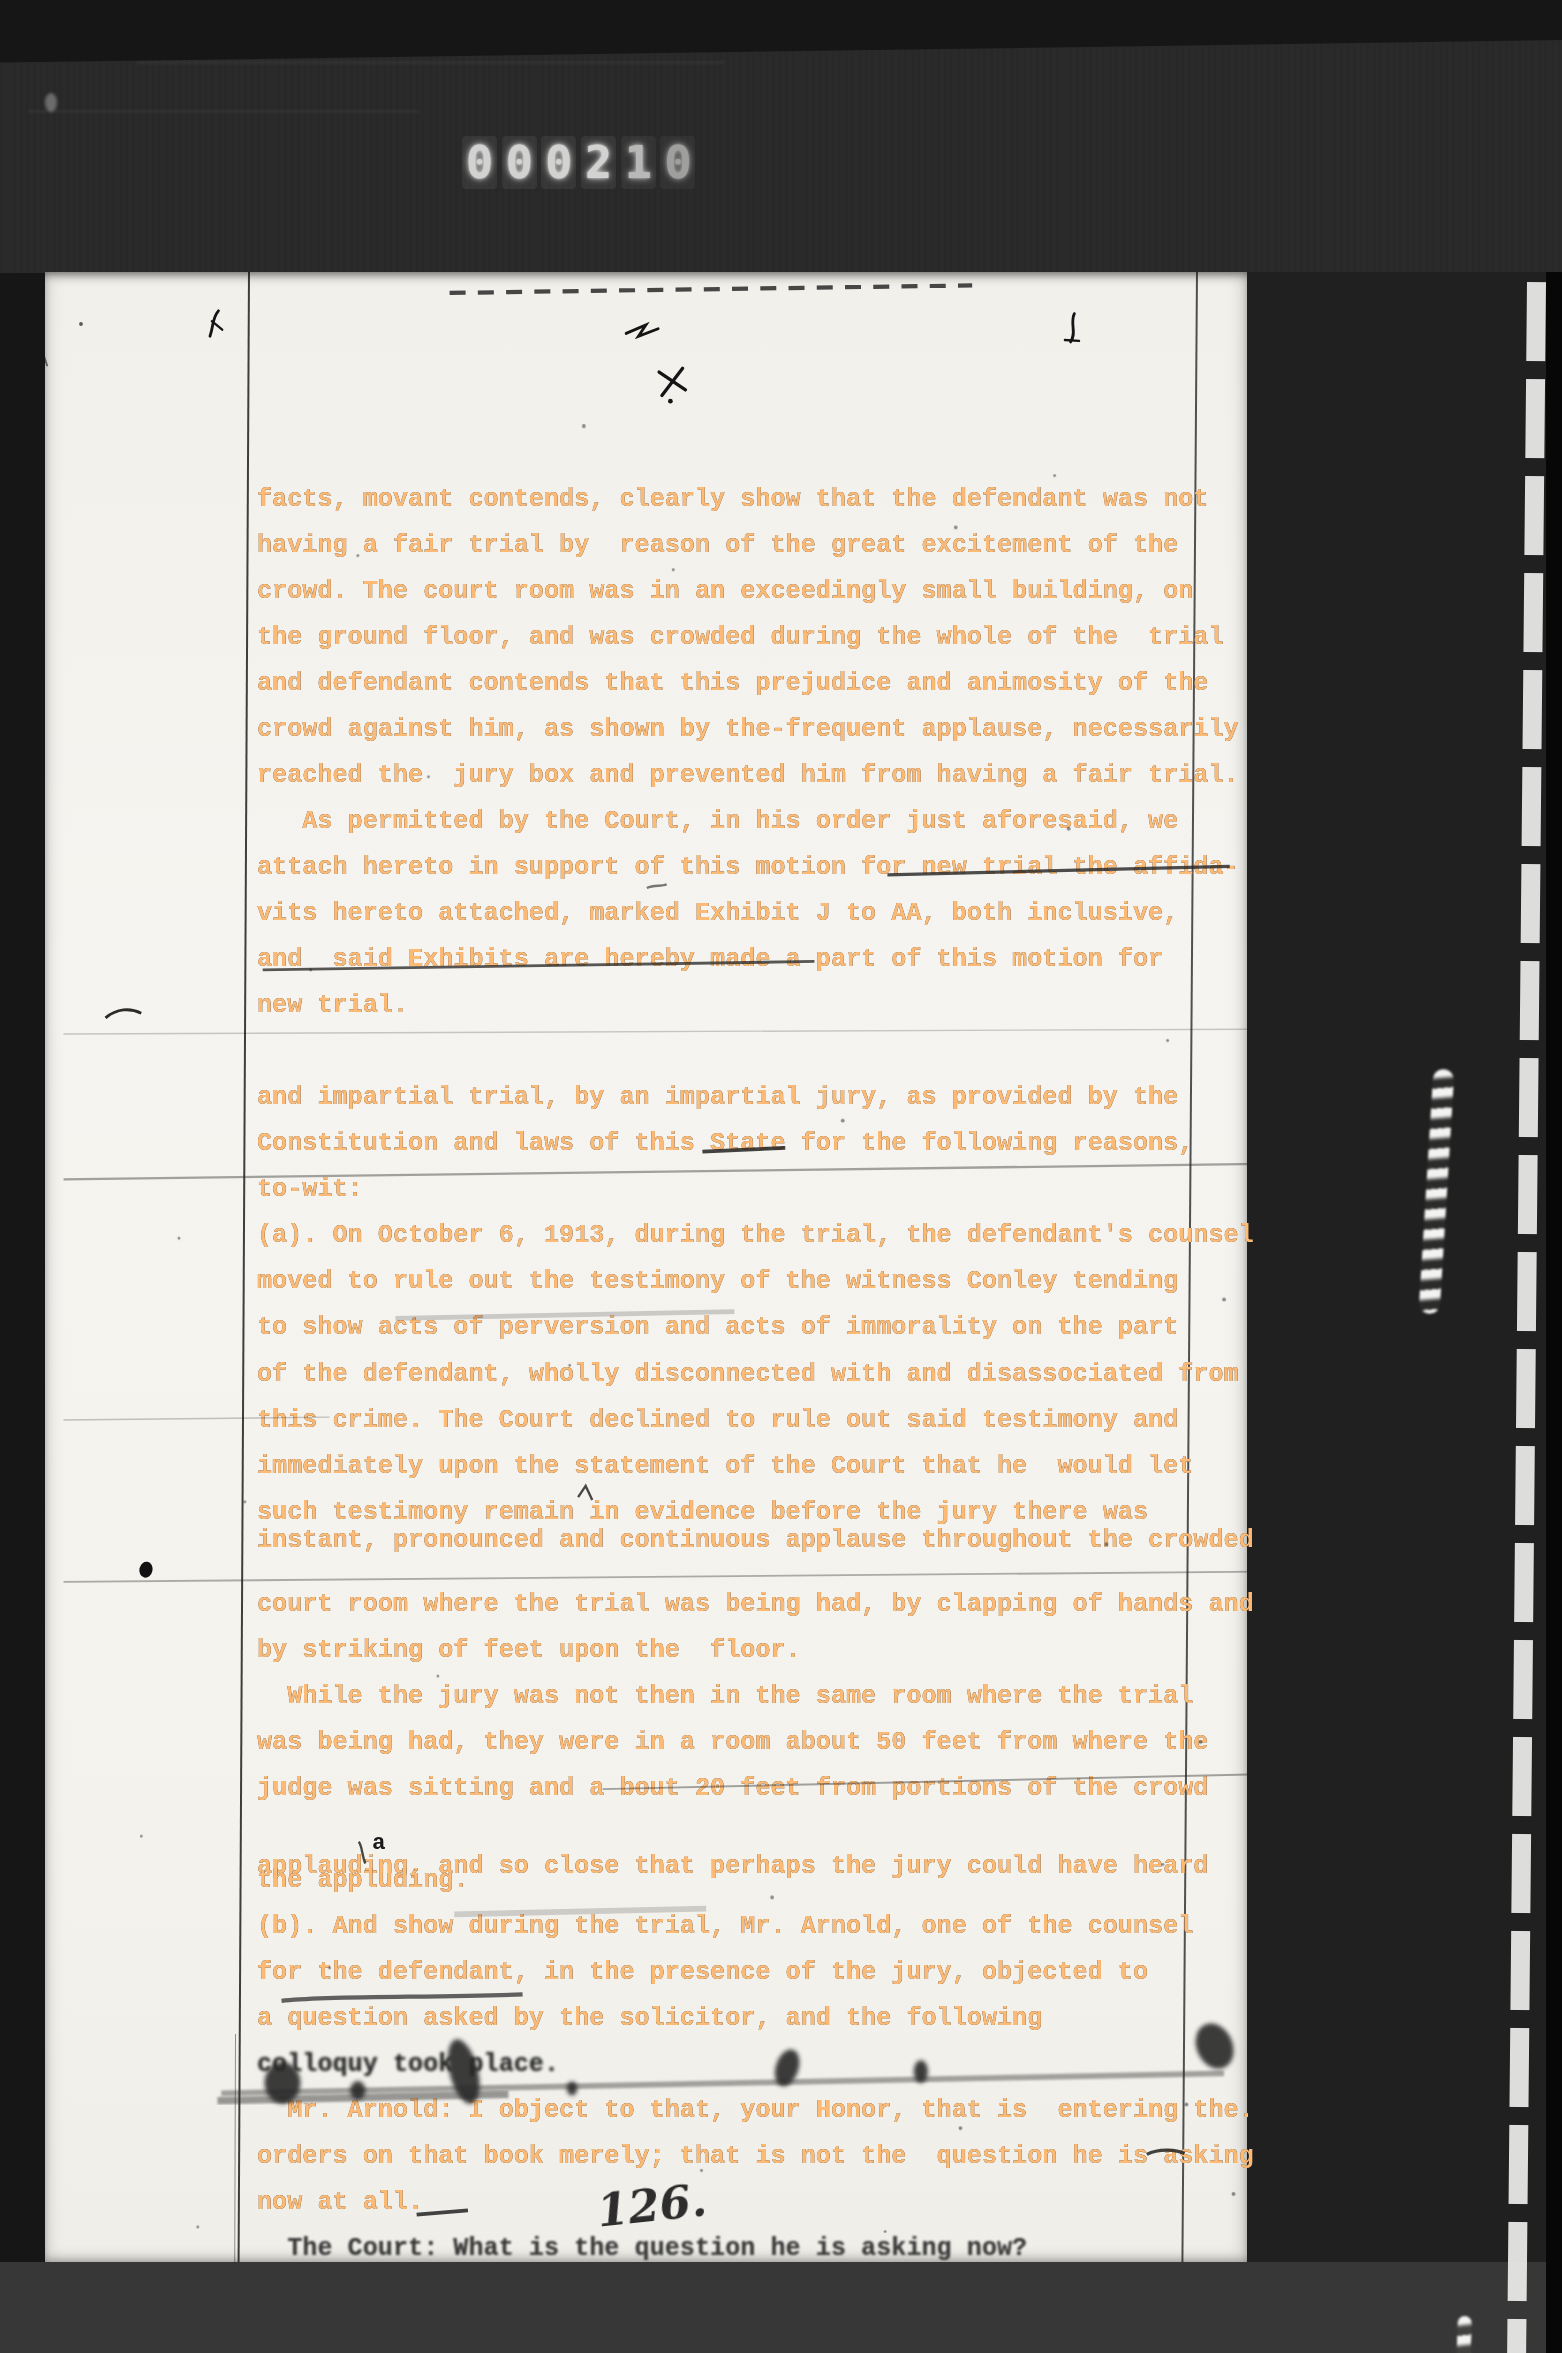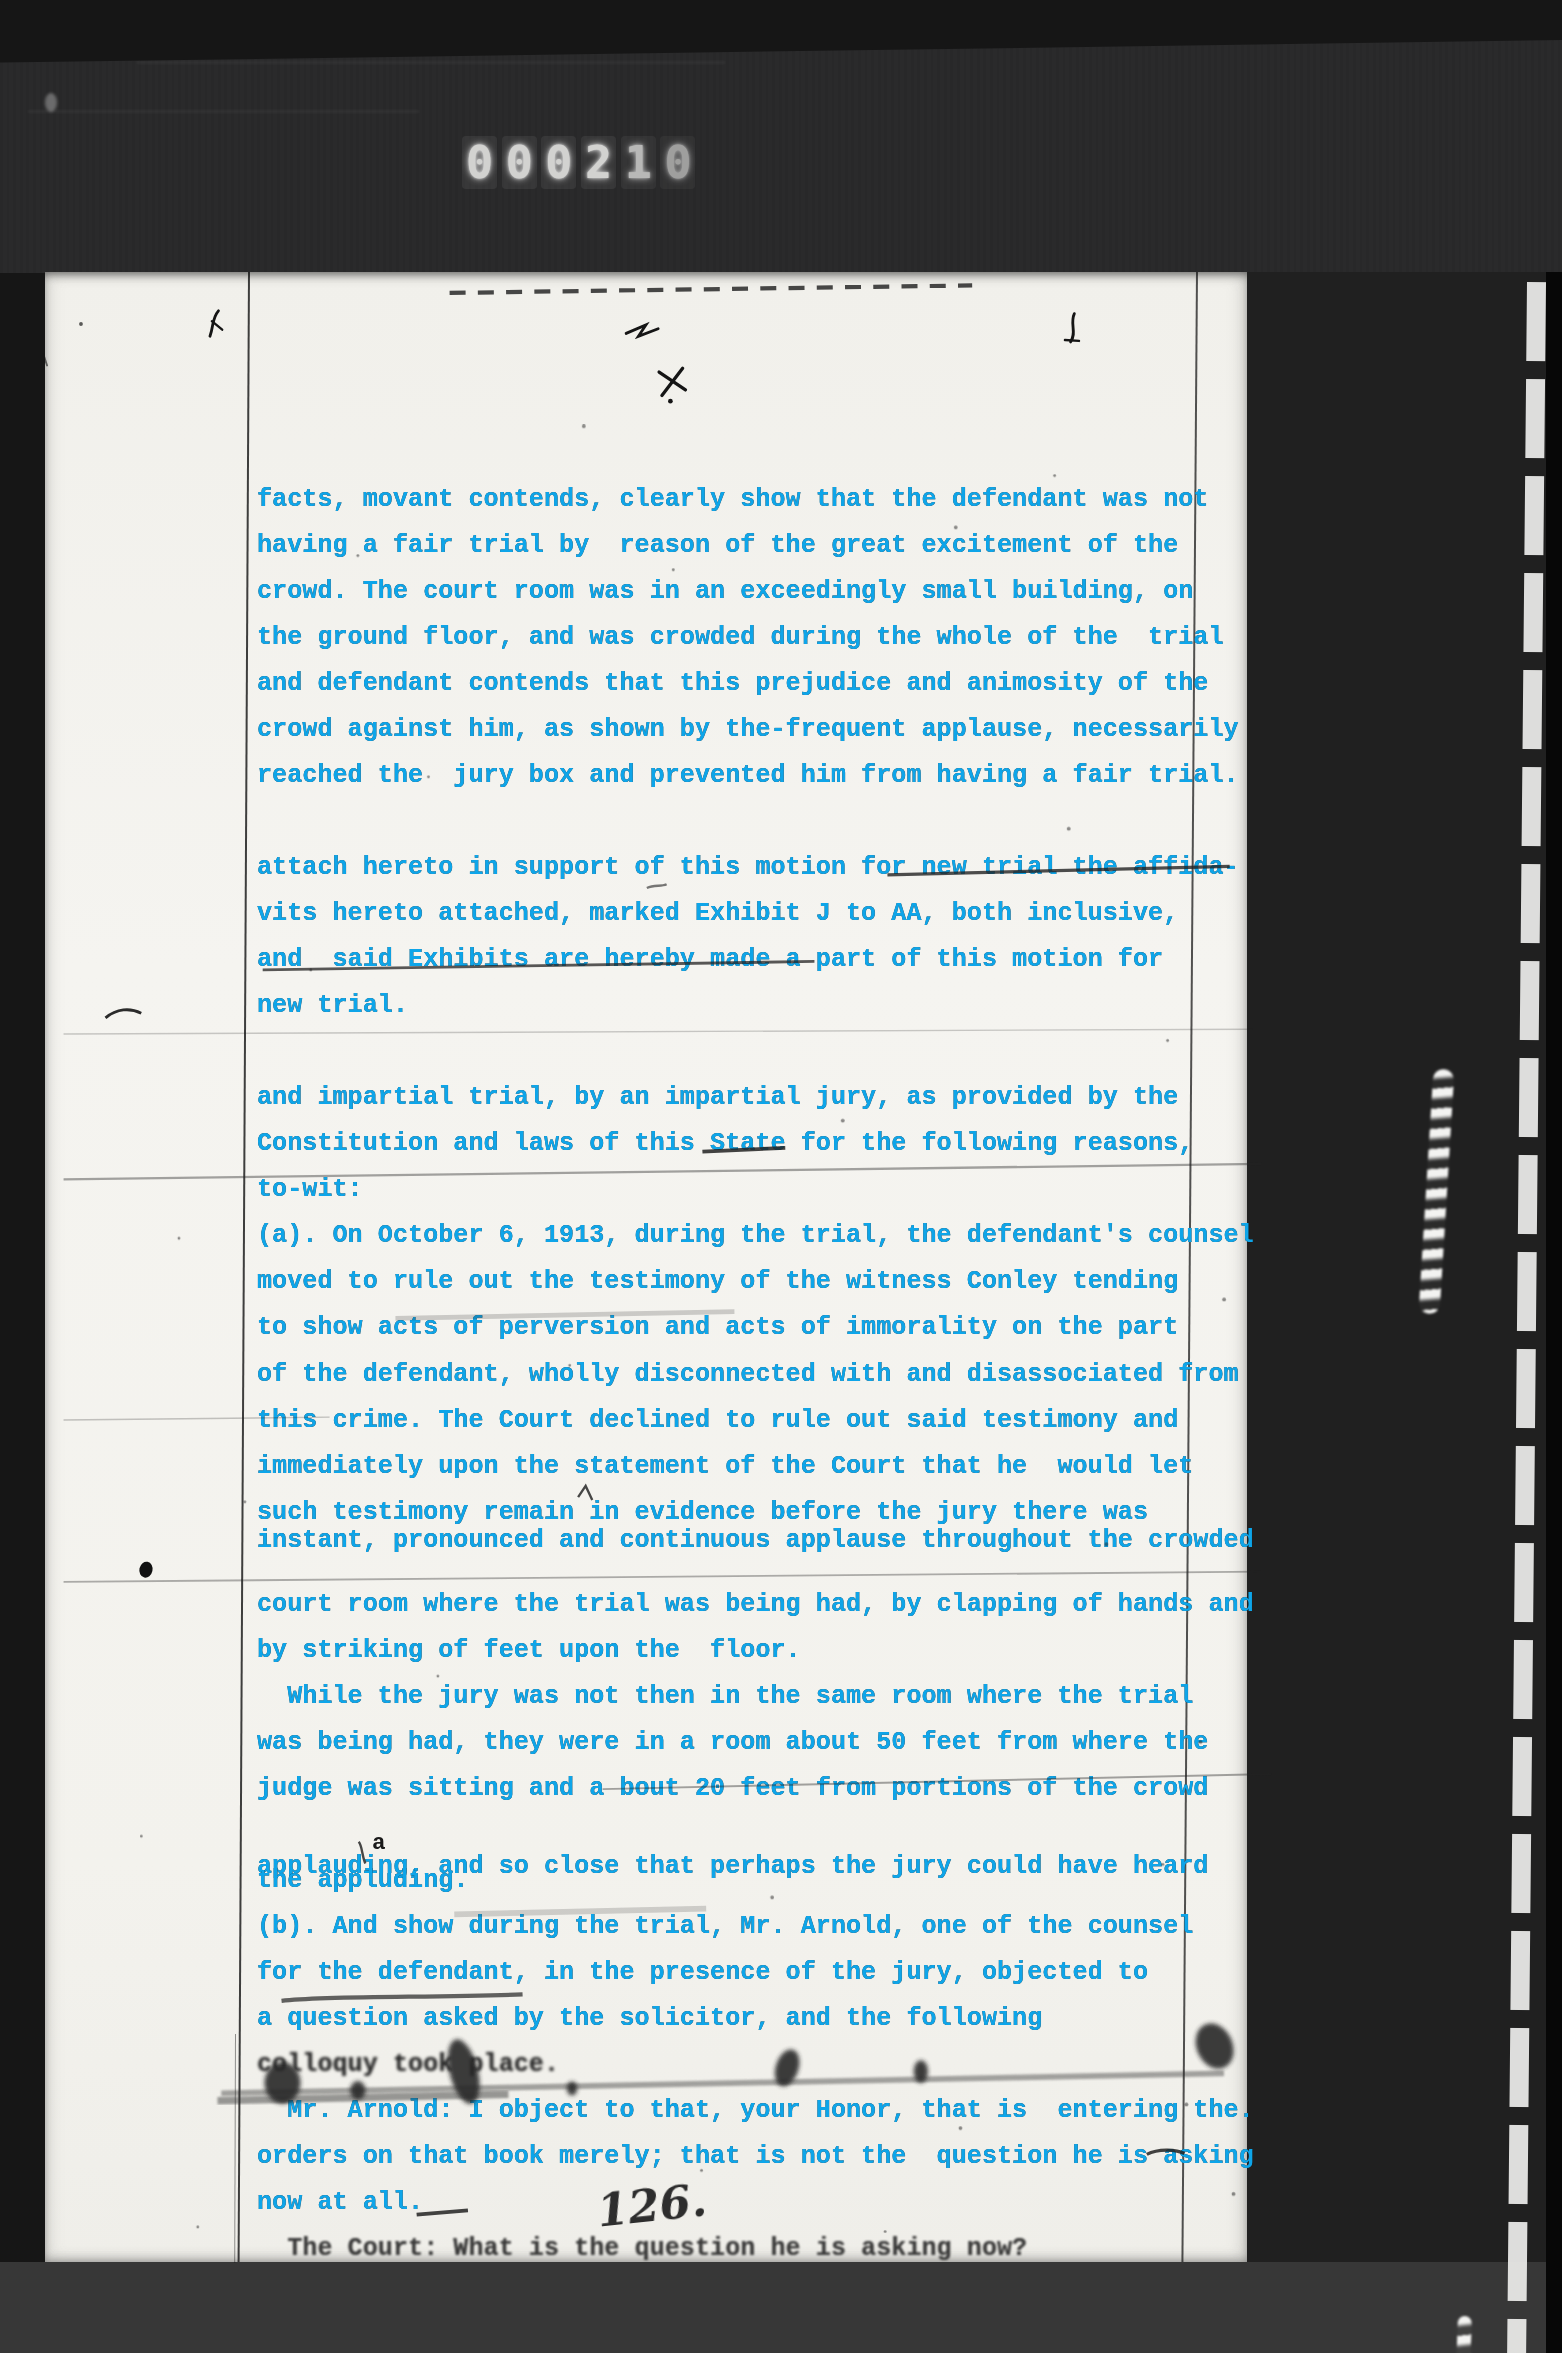--- a/index.html
+++ b/index.html
@@ -41,21 +41,21 @@
   
   .rule{position:absolute;z-index:4;background:rgba(22,22,22,.82);transform-origin:top left;}
   .rule-left{left:248px;top:272px;width:1.9px;height:1990px;transform:rotate(.30deg);}
   .rule-left2{left:235px;top:2034px;width:1.4px;height:229px;opacity:.55;transform:rotate(.2deg);}
   .rule-right{left:1196px;top:272px;width:1.9px;height:1990px;transform:rotate(.42deg);opacity:.9;}
 
   
   .typed-text{position:absolute;left:0;top:0;width:1563px;height:2501px;z-index:5;}
   .tline{position:absolute;left:257px;white-space:pre;
          font-family:"Liberation Mono","DejaVu Sans Mono",monospace;
-         font-weight:700;font-size:25px;line-height:1.05;letter-spacing:0.1px;color:#0ea5e9;
+         font-weight:700;font-size:25px;line-height:1.05;letter-spacing:0.1px;color:#fdba74;
          text-shadow:0 0 0.5px rgba(25,25,25,.75),0.2px 0.2px 0 rgba(30,30,30,.35);
          filter:blur(0.1px);}
   .tline.smudged{color:rgba(35,35,35,.85);filter:blur(1.4px);}
   .tline.faded{color:rgba(55,55,55,.5);filter:blur(0.8px);}
 
   .sup-a{position:absolute;left:372px;top:1830px;z-index:6;
          font-family:"Liberation Mono","DejaVu Sans Mono",monospace;font-weight:700;font-size:22.6px;
          color:#1a1a1a;filter:blur(0.2px);}
   .hand-126{position:absolute;left:597px;top:2179px;z-index:6;
          font-family:"DejaVu Serif",serif;font-style:italic;font-weight:600;font-size:45px;
@@ -102,20 +102,21 @@
   <div class="rule rule-right"></div>
 
   <div class="typed-text">
       <div class="tline" style="top: 487px;">facts, movant contends, clearly show that the defendant was not</div>
       <div class="tline" style="top: 533px;">having a fair trial by  reason of the great excitement of the</div>
       <div class="tline" style="top: 579px;">crowd. The court room was in an exceedingly small building, on</div>
       <div class="tline" style="top: 625px;">the ground floor, and was crowded during the whole of the  trial</div>
       <div class="tline" style="top: 671px;">and defendant contends that this prejudice and animosity of the</div>
       <div class="tline" style="top: 717px;">crowd against him, as shown by the-frequent applause, necessarily</div>
       <div class="tline" style="top: 763px;">reached the  jury box and prevented him from having a fair trial.</div>
+      <div class="tline" style="top: 809px;">   As permitted by the Court, in his order just aforesaid, we</div>
       <div class="tline" style="top: 855px;">attach hereto in support of this motion for new trial the affida-</div>
       <div class="tline" style="top: 901px; text-align: center;">vits hereto attached, marked Exhibit J to AA, both inclusive,</div>
       <div class="tline" style="top: 947px;">and  said Exhibits are hereby made a part of this motion for</div>
       <div class="tline" style="top: 993px;">new trial.</div>
       <div class="tline" style="top: 1085px;">and impartial trial, by an impartial jury, as provided by the</div>
       <div class="tline" style="top: 1131px;">Constitution and laws of this State for the following reasons,</div>
       <div class="tline" style="top: 1177px;">to-wit:</div>
       <div class="tline" style="top: 1223px;">(a). On October 6, 1913, during the trial, the defendant's counsel</div>
       <div class="tline" style="top: 1269px;">moved to rule out the testimony of the witness Conley tending</div>
       <div class="tline" style="top: 1315px;">to show acts of perversion and acts of immorality on the part</div>

